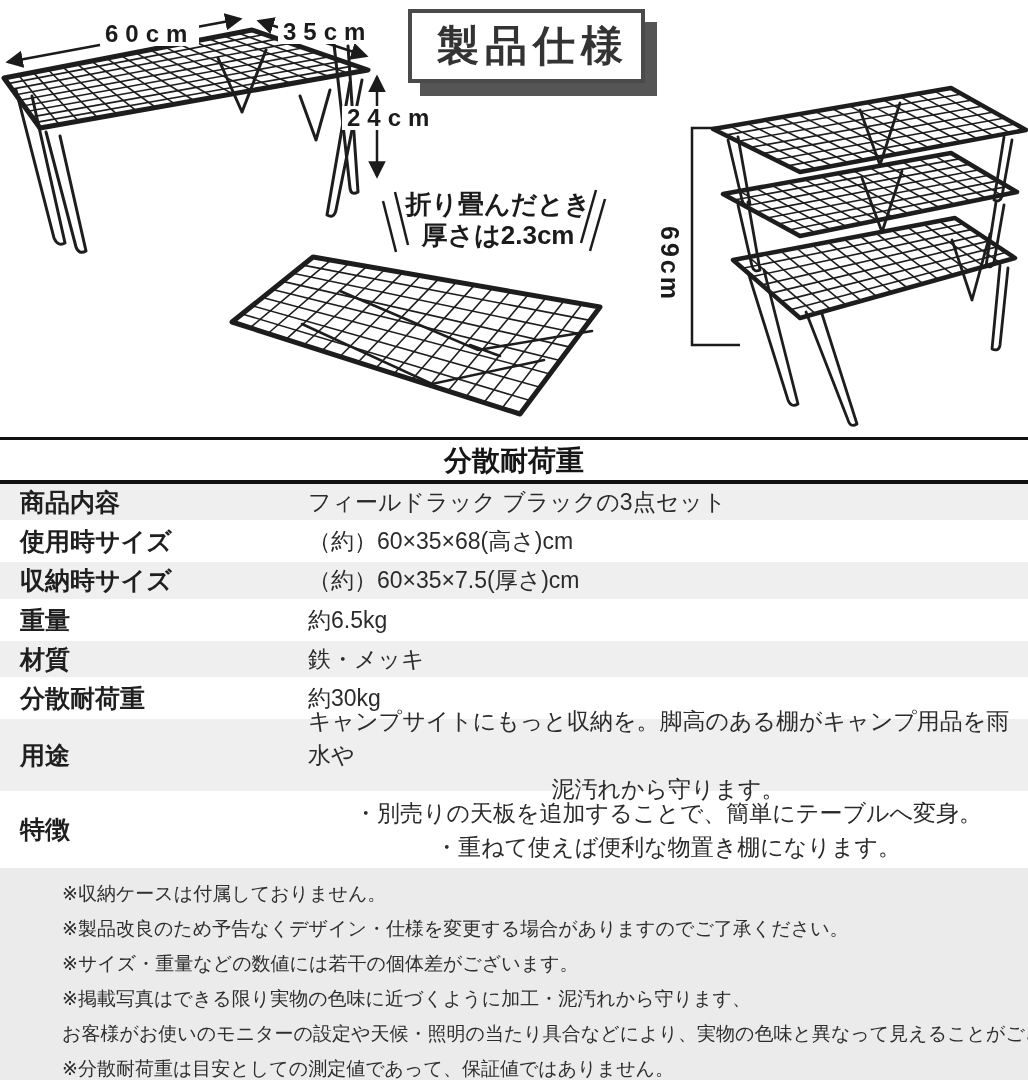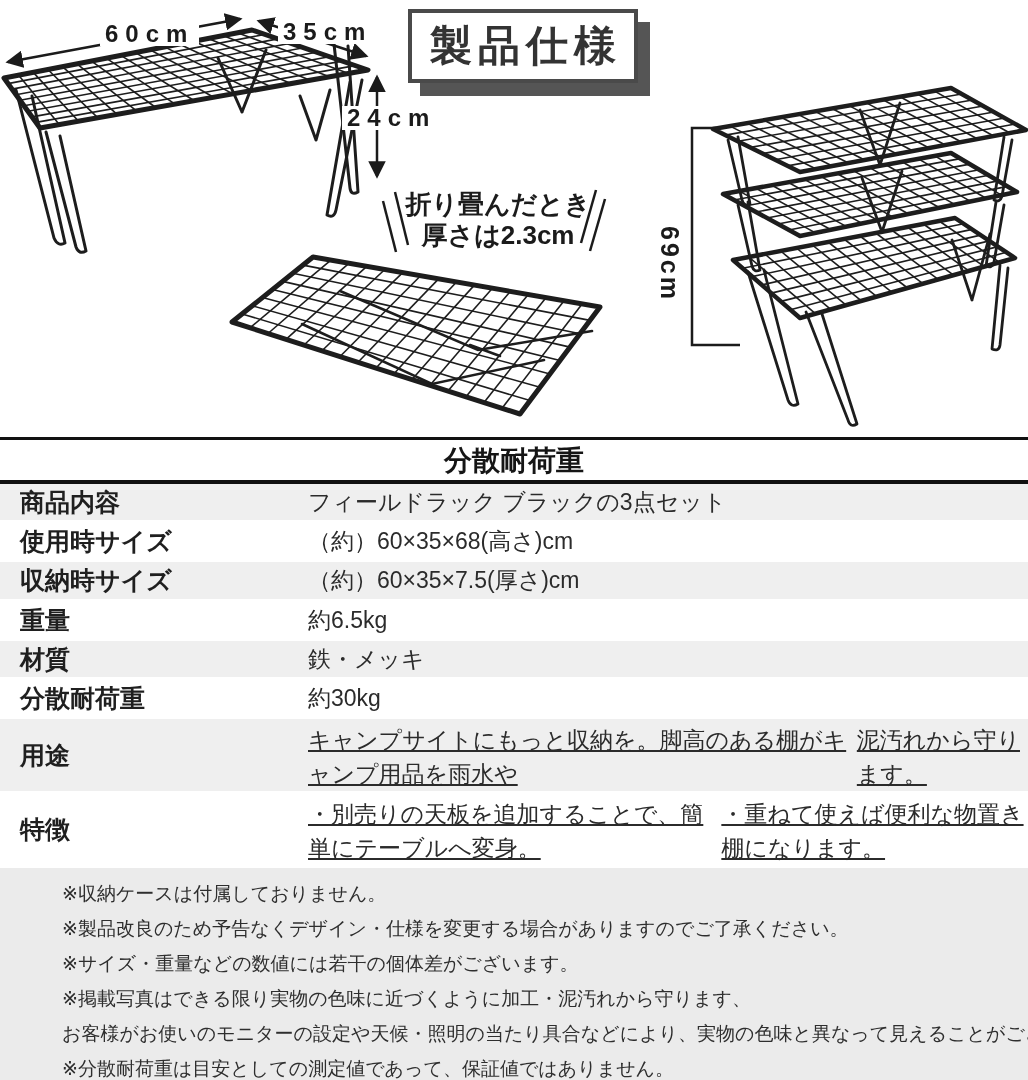--- a/index.html
+++ b/index.html
@@ -15,21 +15,21 @@
     letter-spacing:7px;color:#1b1b1b;white-space:nowrap;line-height:1;
   }
   .stack-dim{
     position:absolute;left:628px;top:249px;width:84px;height:30px;text-align:center;
     font-size:25px;font-weight:bold;letter-spacing:3px;color:#1b1b1b;
     transform:rotate(90deg);transform-origin:center;background:transparent;line-height:30px;
   }
   .title-box{
     position:absolute;left:408px;top:9px;width:222px;height:66px;background:#fff;
     border:4px solid var(--box_border,#4a4a4a);box-shadow:12px 13px 0 var(--box_shadow,#555);
-    display:flex;align-items:center;justify-content:center;
+    display:flex;align-items:center;justify-content:center;padding-left:7px;
   }
   .title-box span{
     font-size:42px;font-weight:bold;letter-spacing:6px;color:#333;text-indent:6px;line-height:1;
   }
   .folded-note{
     position:absolute;left:400px;top:189px;width:196px;text-align:center;
     font-size:26px;font-weight:bold;color:#1b1b1b;line-height:31px;white-space:nowrap;
   }
   
   .hline{position:absolute;left:0;width:1028px;background:var(--line_black,#111);}
@@ -39,21 +39,21 @@
   }
   .spec-row{position:absolute;left:0;width:1028px;display:flex;}
   .spec-row.gray{background:var(--row_gray,#efefef);}
   .spec-row .label{
     width:308px;padding-left:20px;box-sizing:border-box;font-size:25px;font-weight:bold;
     color:#1f1f1f;display:flex;align-items:center;
   }
   .spec-row .value{
     flex:1;font-size:23px;color:#2b2b2b;display:flex;align-items:center;
   }
-  .spec-row .value.multiline{flex-direction:row;align-items:flex-end;justify-content:center;text-decoration:underline;}
+  .spec-row .value.multiline{flex-direction:column;align-items:center;justify-content:center;}
   .spec-row .value.multiline span{display:block;line-height:34px;}
   
   .notes{
     position:absolute;left:0;top:868px;width:1028px;height:212px;
     background:var(--notes_bg,#ebebeb);box-sizing:border-box;padding:8px 0 0 14px;
   }
   .note-line{font-size:19px;color:#2e2e2e;line-height:35px;white-space:nowrap;margin-left:48px;}
 </style>
 </head>
 <body style="--ink: #222222; --line_black: #111111; --row_gray: #efefef; --notes_bg: #ebebeb; --box_border: #4a4a4a; --box_shadow: #555555; --wire: #1d1d1d;">

